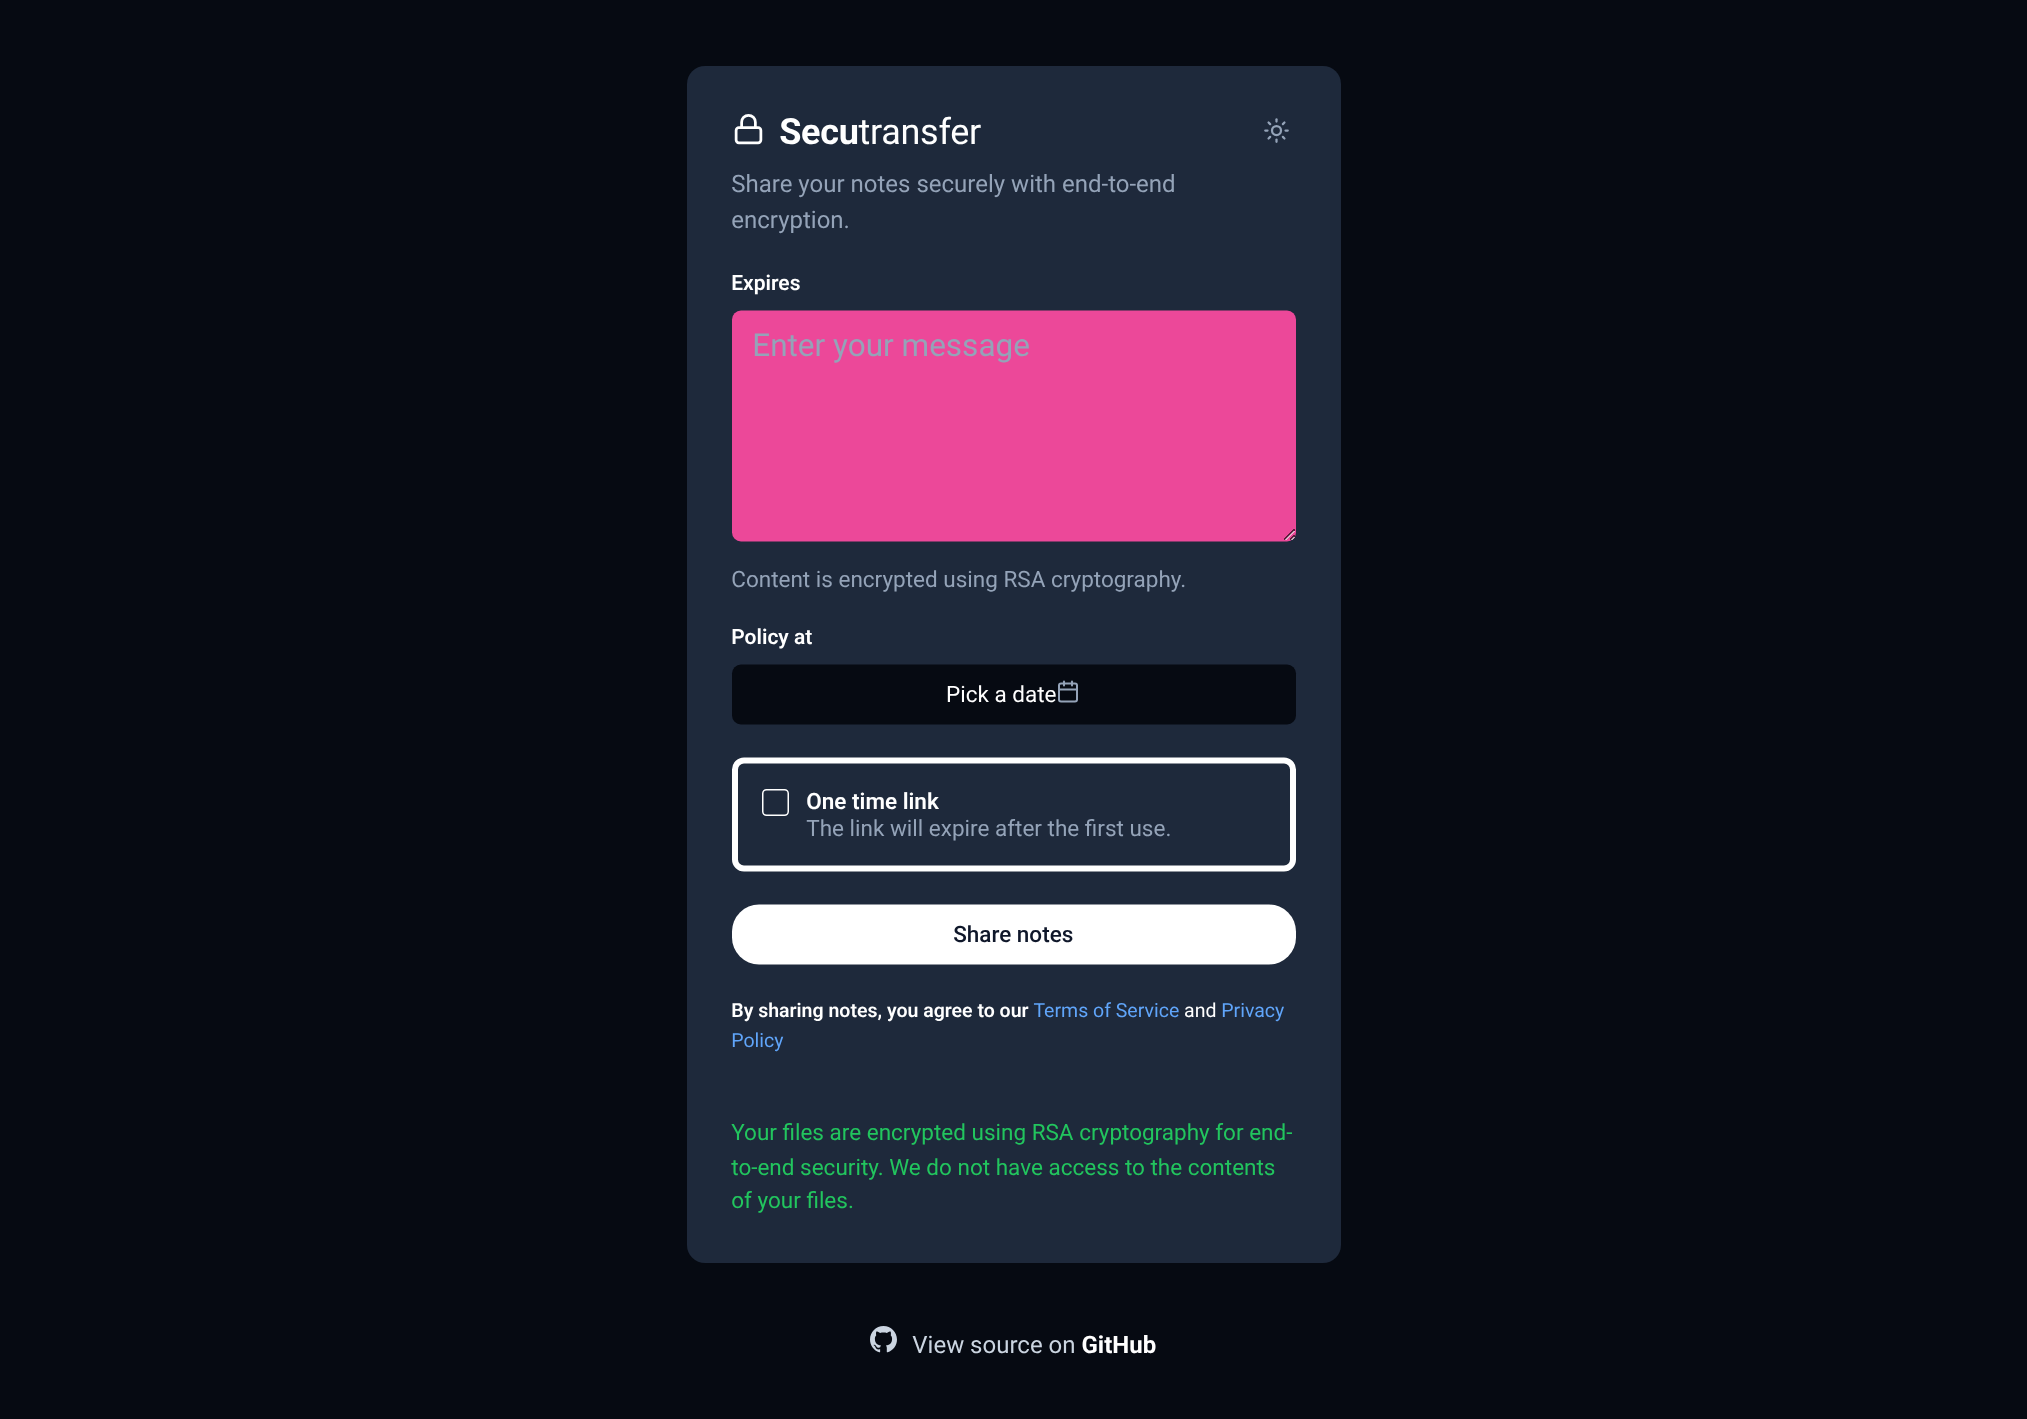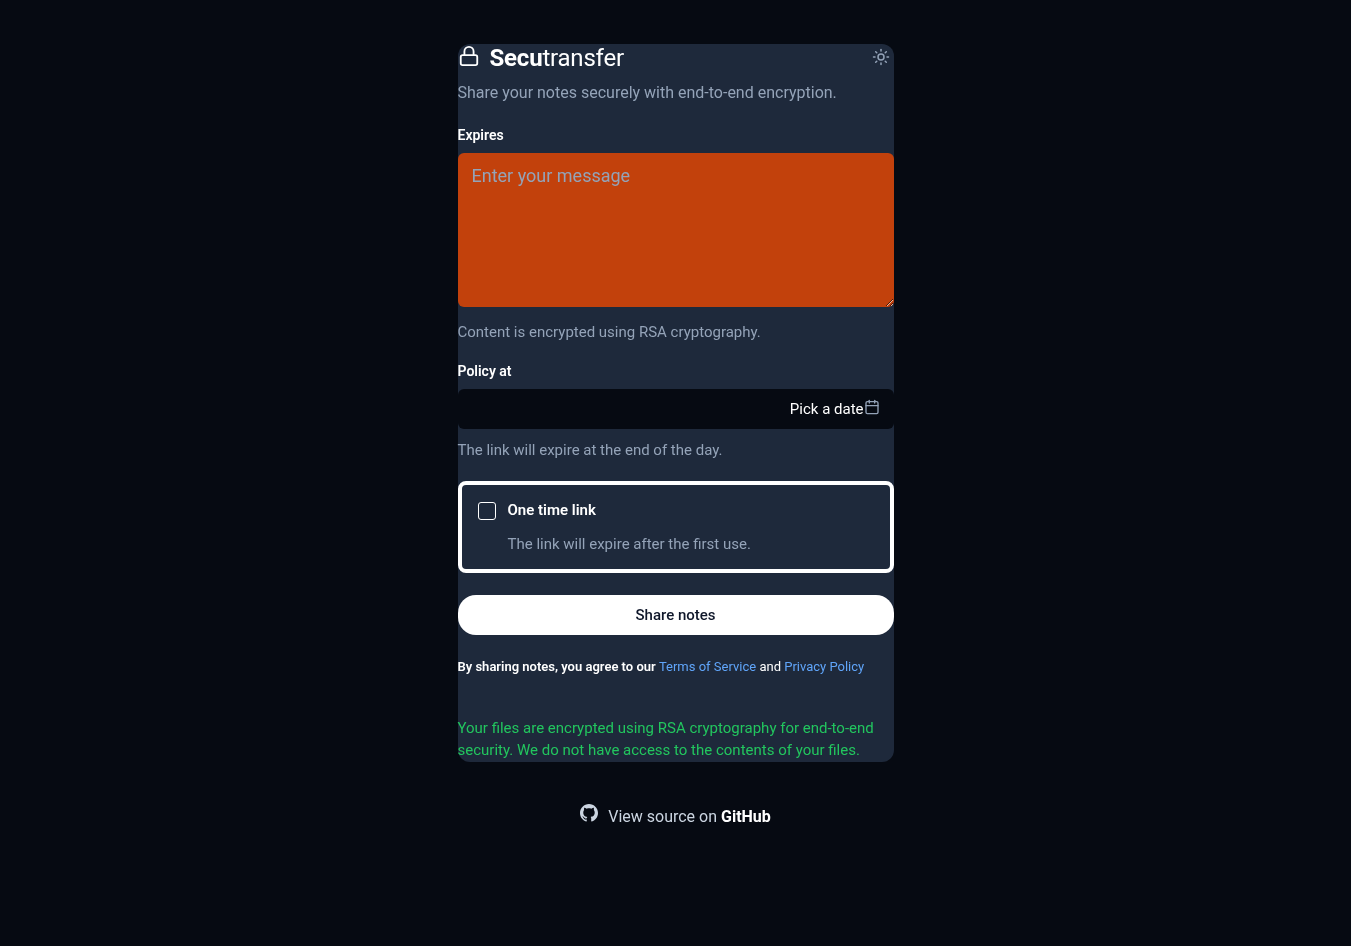--- a/index.html
+++ b/index.html
@@ -16,20 +16,21 @@
       flex-direction: column;
       align-items: center;
       padding-top: 44px;
       color: #ffffff;
     }
 
     .card {
       background-color: #1e293b;
       border-radius: 12px;
       width: 436px;
+      padding: 30px;
     }
 
     .card-header {
       display: flex;
       justify-content: space-between;
       align-items: flex-start;
       margin-bottom: 8px;
     }
 
     .brand {
@@ -70,26 +71,26 @@
     .form-label {
       font-weight: 600;
       font-size: 14px;
       color: #ffffff;
       display: block;
       margin-bottom: 10px;
     }
 
     .form-textarea {
       width: 100%;
-      background-color: #c2410c;
+      background-color: #ec4899;
       border: none;
       border-radius: 6px;
       padding: 12px 14px;
       color: #ffffff;
-      font-size: 18px;
+      font-size: 21px;
       font-family: inherit;
       min-height: 154px;
       resize: vertical;
     }
 
     .form-textarea::placeholder {
       color: #94a3b8;
     }
 
     .help-text {
@@ -97,21 +98,21 @@
       font-size: 15px;
       margin-top: 12px;
     }
 
     .form-group {
       margin-bottom: 22px;
     }
 
     .date-picker {
       display: flex;
-      justify-content: flex-end;
+      justify-content: center;
       align-items: center;
       background-color: #060a12;
       border-radius: 6px;
       padding: 10px 14px;
       cursor: pointer;
       width: 100%;
       border: none;
       color: #ffffff;
       font-size: 15px;
       font-family: inherit;
@@ -145,21 +146,21 @@
 
     .checkbox-content-title {
       font-weight: 600;
       font-size: 15px;
       color: #ffffff;
     }
 
     .checkbox-content-desc {
       color: #94a3b8;
       font-size: 15px;
-      margin-top: 16px;
+      margin-top: 0;
     }
 
     .submit-button {
       width: 100%;
       background-color: #ffffff;
       color: #0f172a;
       border: none;
       border-radius: 18px;
       padding: 11px;
       font-size: 15px;
@@ -255,21 +256,20 @@
       <span>Pick a date</span>
       <span class="date-picker-icon">
         <svg width="16" height="16" viewBox="0 0 24 24" fill="none" stroke="currentColor" stroke-width="2" stroke-linecap="round" stroke-linejoin="round">
           <rect x="3" y="4" width="18" height="18" rx="2" ry="2"></rect>
           <line x1="16" y1="2" x2="16" y2="6"></line>
           <line x1="8" y1="2" x2="8" y2="6"></line>
           <line x1="3" y1="10" x2="21" y2="10"></line>
         </svg>
       </span>
     </button>
-    <p class="help-text">The link will expire at the end of the day.</p>
   </div>
 
   <div class="checkbox-card">
     <button class="checkbox-box"></button>
     <div>
       <div class="checkbox-content-title">One time link</div>
       <div class="checkbox-content-desc">The link will expire after the first use.</div>
     </div>
   </div>
 

